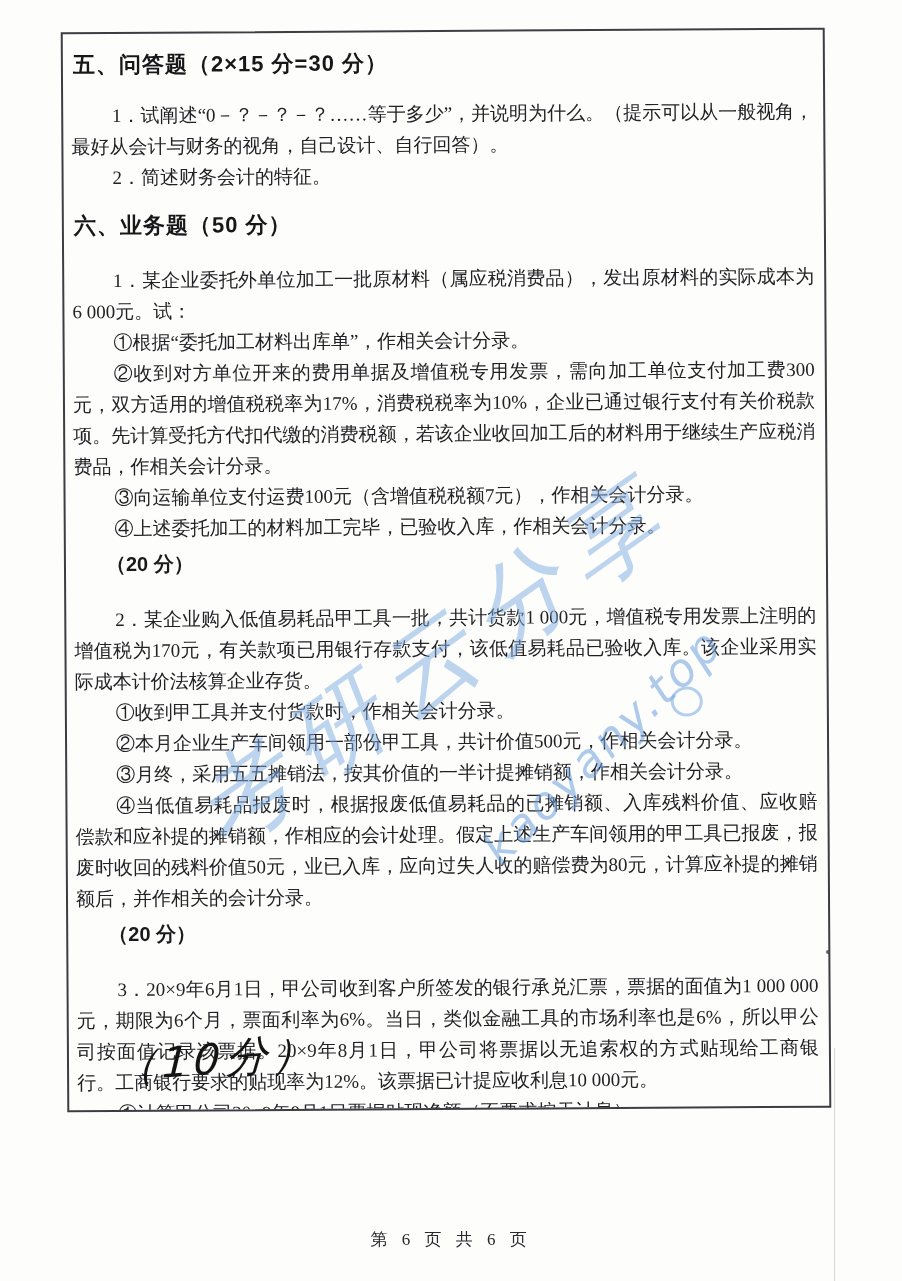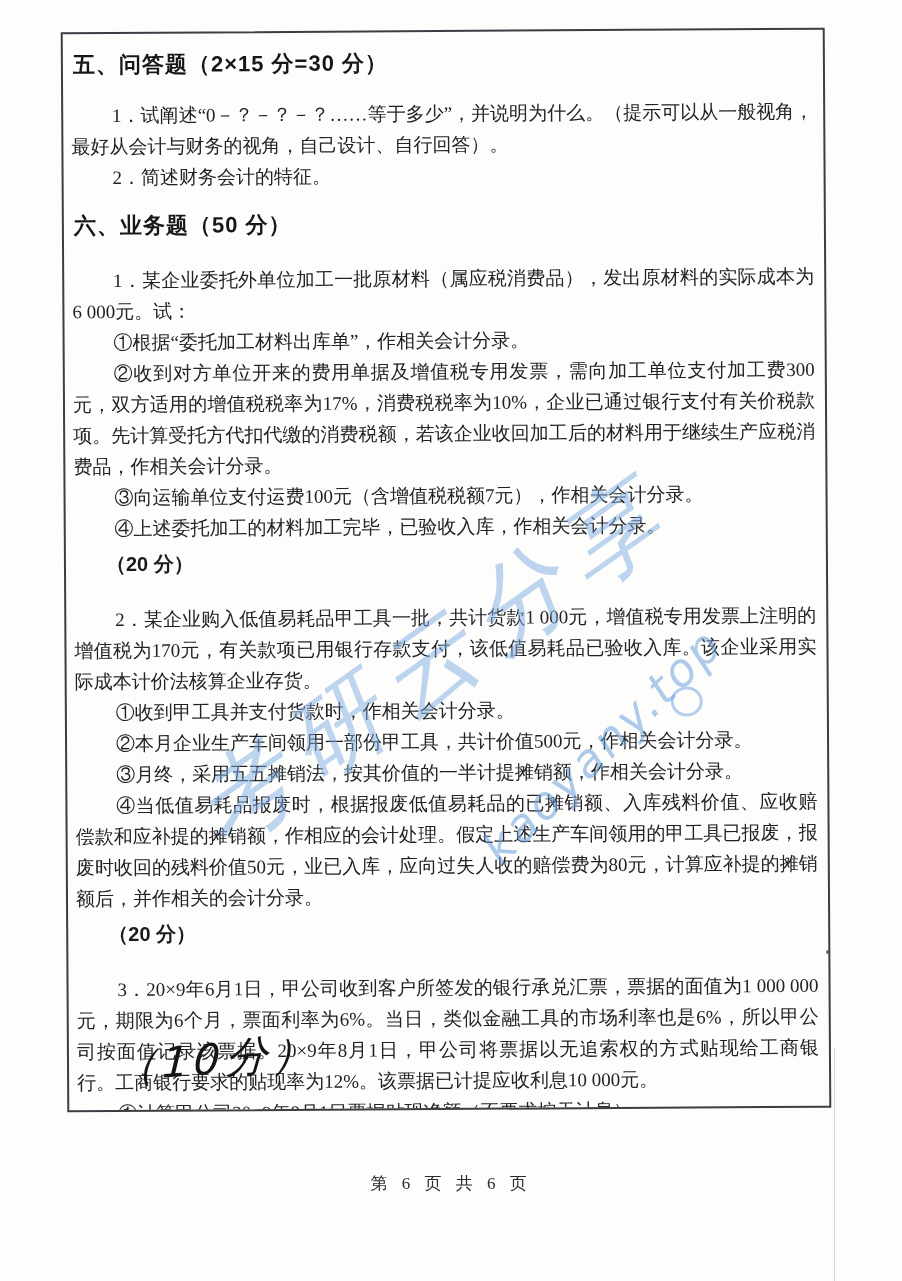--- a/index.html
+++ b/index.html
@@ -56,21 +56,21 @@
     pointer-events:none;
   }
   
   .handwritten{
     position:absolute;left:46px;top:998px;z-index:2;
     font-family:"DejaVu Sans","Liberation Sans",sans-serif;
     font-size:42px;font-style:italic;letter-spacing:5px;color:#141414;
     transform:rotate(-4deg) skewX(-7deg);
   }
   .footer{
-    position:absolute;left:0;top:1172px;width:902px;text-align:center;
+    position:absolute;left:0;top:1228px;width:902px;text-align:center;
     font-size:17px;letter-spacing:5px;color:#2a2a2e;z-index:2;
   }
   
   .stray-dot{position:absolute;left:826px;top:950px;width:4px;height:4px;
     background:#4a4a4e;border-radius:50%;opacity:.85;z-index:3;}
   .scan-line{position:absolute;left:834px;top:1048px;width:1px;height:233px;
     background:#d6d6d8;z-index:1;}
   .content{position:relative;z-index:2;}
 </style>
 </head>

